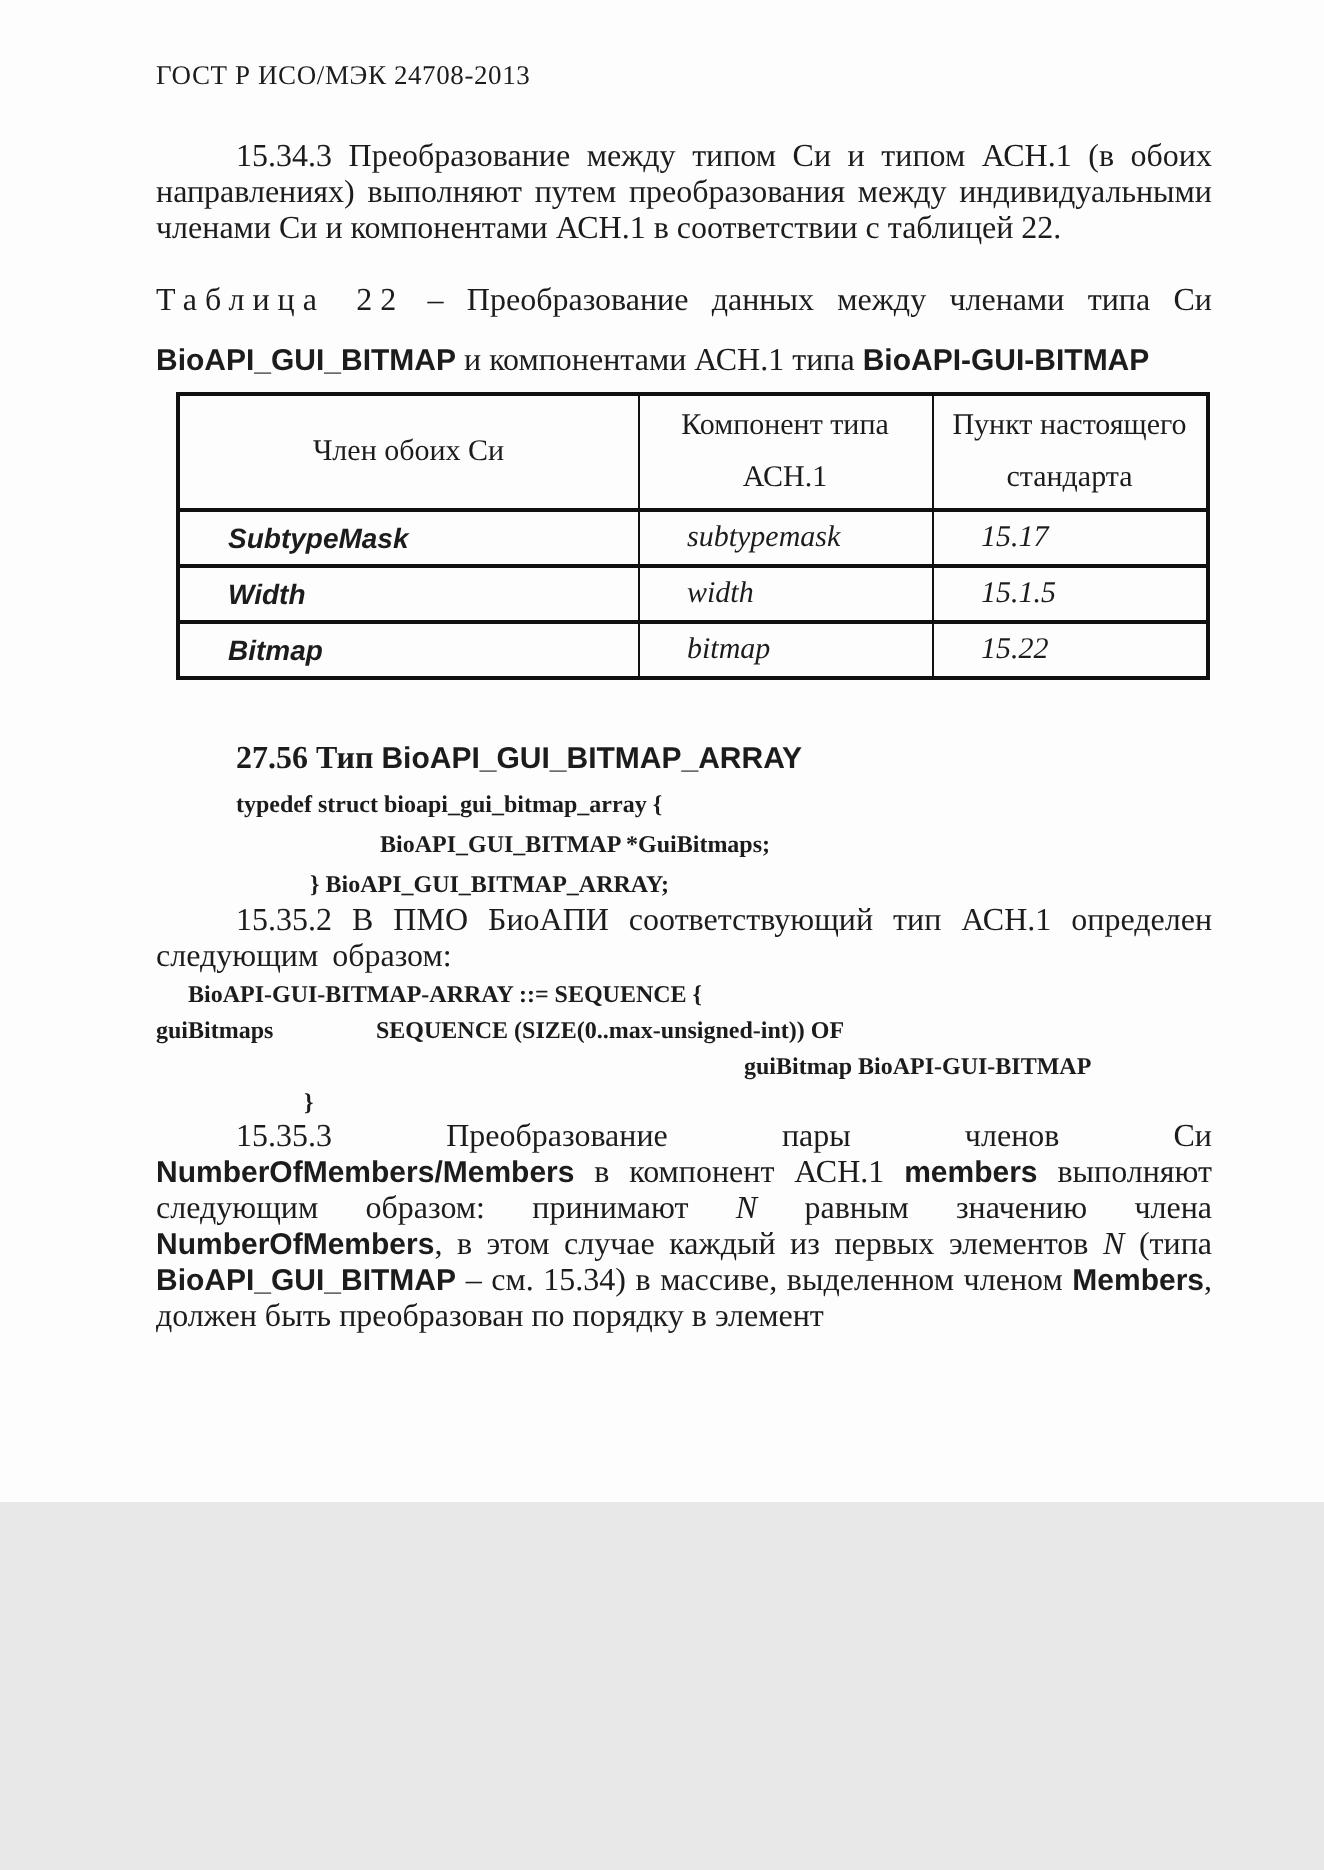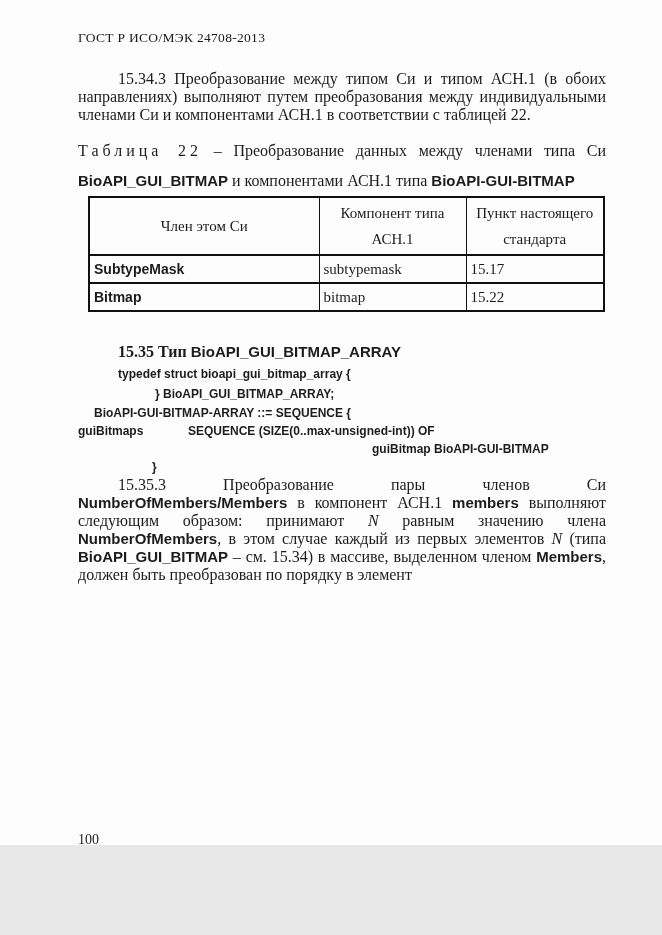--- a/index.html
+++ b/index.html
@@ -1,18 +1,18 @@
 <!DOCTYPE html>
 <html lang="ru"><head>
 <meta charset="utf-8">
 <style>
   html,body{margin:0;padding:0;background:#e8e8e8;}
   .page{
     position:relative;
-    width:662px;height:845px;
+    width:662px;height:751px;
     background:#fdfdfd;
     color:#1c1c1c;
     font-family:"Liberation Serif", serif;
     overflow:hidden;
     box-sizing:border-box;
   }
   .content{
     position:absolute;inset:0;
     padding:30px 56px 0 78px;
     box-sizing:border-box;
@@ -61,37 +61,38 @@
     vertical-align:middle;
     padding:2px 4px;
     height:52px;
   }
   table.conv td{
     border:1px solid #111;
     border-top:2px solid #111;
     border-bottom:2px solid #111;
     font-size:15px;
     line-height:20px;
-    padding:3px 4px;
+    padding:3px 24px;
     vertical-align:middle;
+    font-style:italic;
   }
   table.conv{border:2px solid #111;}
   table.conv td.col0{
     font-family:"Liberation Sans", sans-serif;
     font-weight:bold;
     font-size:14px;
   }
   .heading{
     font-size:16px;
     font-weight:bold;
     line-height:20px;
     margin:30px 0 0 40px;
   }
   .code{
-    font-family:Liberation Sans, sans-serif;
+    font-family:Liberation Serif, serif;
     font-weight:bold;
     font-size:12px;
     margin:0;
   }
   .code .ln{line-height:20px;}
   .code2 .ln{line-height:18px;}
   .c-l1{margin-left:40px;}
   .c-l23{margin-left:112px;}
   .c-l4{margin-left:77px;}
   .a-l1{margin-left:16px;}
@@ -119,47 +120,54 @@
     <p class="caption"><span class="seg-sp">Таблица 22</span><span class="seg-t"> – Преобразование данных между членами типа Си </span><span class="seg-b">BioAPI_GUI_BITMAP</span><span class="seg-t"> и компонентами АСН.1 типа </span><span class="seg-b">BioAPI-GUI-BITMAP</span></p>
 
     <table class="conv">
       <colgroup>
           <col class="c0">
           <col class="c1">
           <col class="c2">
         </colgroup>
       <thead>
         <tr>
-          <th>Член этом Си</th>
+          <th>Член обоих Си</th>
           <th>Компонент типа АСН.1</th>
           <th>Пункт настоящего стандарта</th>
         </tr>
       </thead>
       <tbody>
           <tr>
             <td class="col0">SubtypeMask</td>
             <td class="col1">subtypemask</td>
             <td class="col2">15.17</td>
           </tr>
           <tr>
+            <td class="col0">Width</td>
+            <td class="col1">width</td>
+            <td class="col2">15.1.5</td>
+          </tr>
+          <tr>
             <td class="col0">Bitmap</td>
             <td class="col1">bitmap</td>
             <td class="col2">15.22</td>
           </tr>
         </tbody>
     </table>
 
-    <div class="heading"><span class="seg-bs">15.35 Тип </span><span class="seg-b">BioAPI_GUI_BITMAP_ARRAY</span></div>
+    <div class="heading"><span class="seg-bs">27.56 Тип </span><span class="seg-b">BioAPI_GUI_BITMAP_ARRAY</span></div>
 
 
     <div class="code mt2">
       <div class="ln c-l1">typedef struct bioapi_gui_bitmap_array {</div>
+      <div class="ln c-l23">BioAPI_GUI_BITMAP *GuiBitmaps;</div>
       <div class="ln c-l4">} BioAPI_GUI_BITMAP_ARRAY;</div>
     </div>
 
+    <p class="body loose">15.35.2 В ПМО БиоАПИ соответствующий тип АСН.1 определен следующим образом:</p>
 
     <div class="code code2">
       <div class="ln a-l1">BioAPI-GUI-BITMAP-ARRAY ::= SEQUENCE {</div>
       <div class="ln a-l2">
         <span class="a-field">guiBitmaps</span><span>SEQUENCE (SIZE(0..max-unsigned-int)) OF</span>
       </div>
       <div class="ln a-l3">guiBitmap BioAPI-GUI-BITMAP</div>
       <div class="ln a-l4">}</div>
     </div>
 

